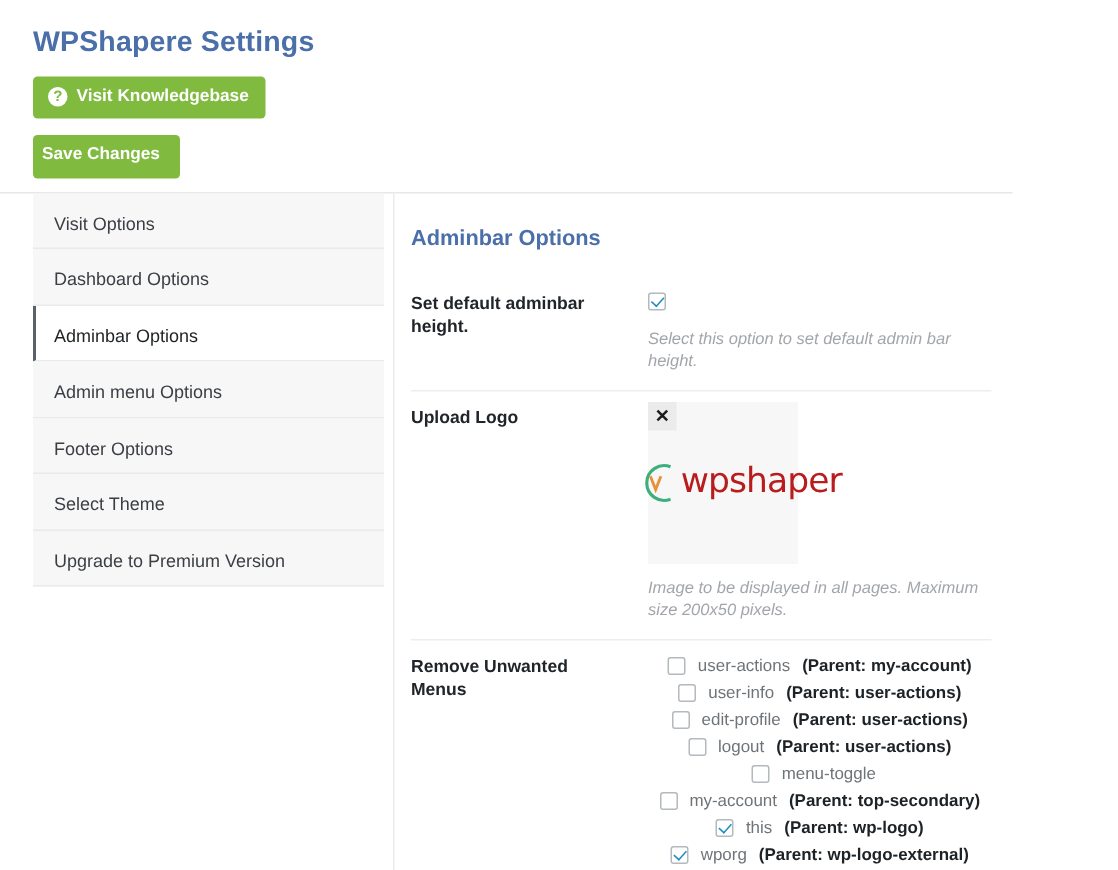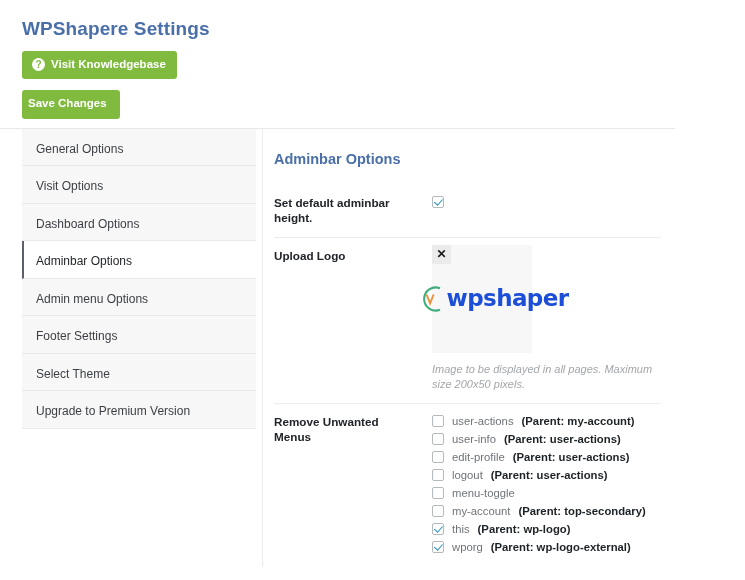--- a/index.html
+++ b/index.html
@@ -212,32 +212,33 @@
     position: relative;
     left: 12px;
     display: flex;
     align-items: center;
     gap: 1px;
     white-space: nowrap;
   }
   .logo-word {
     font-family: "DejaVu Sans", sans-serif;
     font-size: 23px;
-    font-weight: 700;
-    color: #1d4ed8;
+    font-weight: 400;
+    color: #b91c1c;
     letter-spacing: -0.6px;
     line-height: 1;
   }
 
   
   .menu-list {
     display: flex;
     flex-direction: column;
     gap: 0;
     margin-top: 1px;
+    align-items: center;
   }
   .menu-item {
     display: flex;
     align-items: center;
     gap: 8px;
     height: 18px;
     font-size: 11.3px;
     line-height: 18px;
     color: #6f7479;
     white-space: nowrap;
@@ -263,54 +264,52 @@
     <br>
     <button class="btn btn-save" type="button">
       <span>Save Changes</span>
     </button>
   </div>
 
   <div class="body-wrap">
 
     <nav class="sidebar">
       <div class="nav-item">
-        <span>General Options</span>
-      </div>
-      <div class="nav-item">
         <span>Visit Options</span>
       </div>
       <div class="nav-item">
         <span>Dashboard Options</span>
       </div>
       <div class="nav-item active">
         <span>Adminbar Options</span>
       </div>
       <div class="nav-item">
         <span>Admin menu Options</span>
       </div>
       <div class="nav-item">
-        <span>Footer Settings</span>
+        <span>Footer Options</span>
       </div>
       <div class="nav-item">
         <span>Select Theme</span>
       </div>
       <div class="nav-item">
         <span>Upgrade to Premium Version</span>
       </div>
     </nav>
 
     <section class="main">
       <div class="main-inner">
 
         <h2 class="section-title">Adminbar Options</h2>
 
         <div class="row">
           <div class="row-label">Set default adminbar height.</div>
           <div class="row-field">
             <span class="cbx checked"></span>
+            <div class="helper">Select this option to set default admin bar height.</div>
           </div>
         </div>
 
         <div class="row">
           <div class="row-label">Upload Logo</div>
           <div class="row-field">
             <div class="logo-box">
               <span class="logo-close">✕</span>
               <span class="logo-art">
                 <svg width="26" height="30" viewBox="0 0 26 30">

